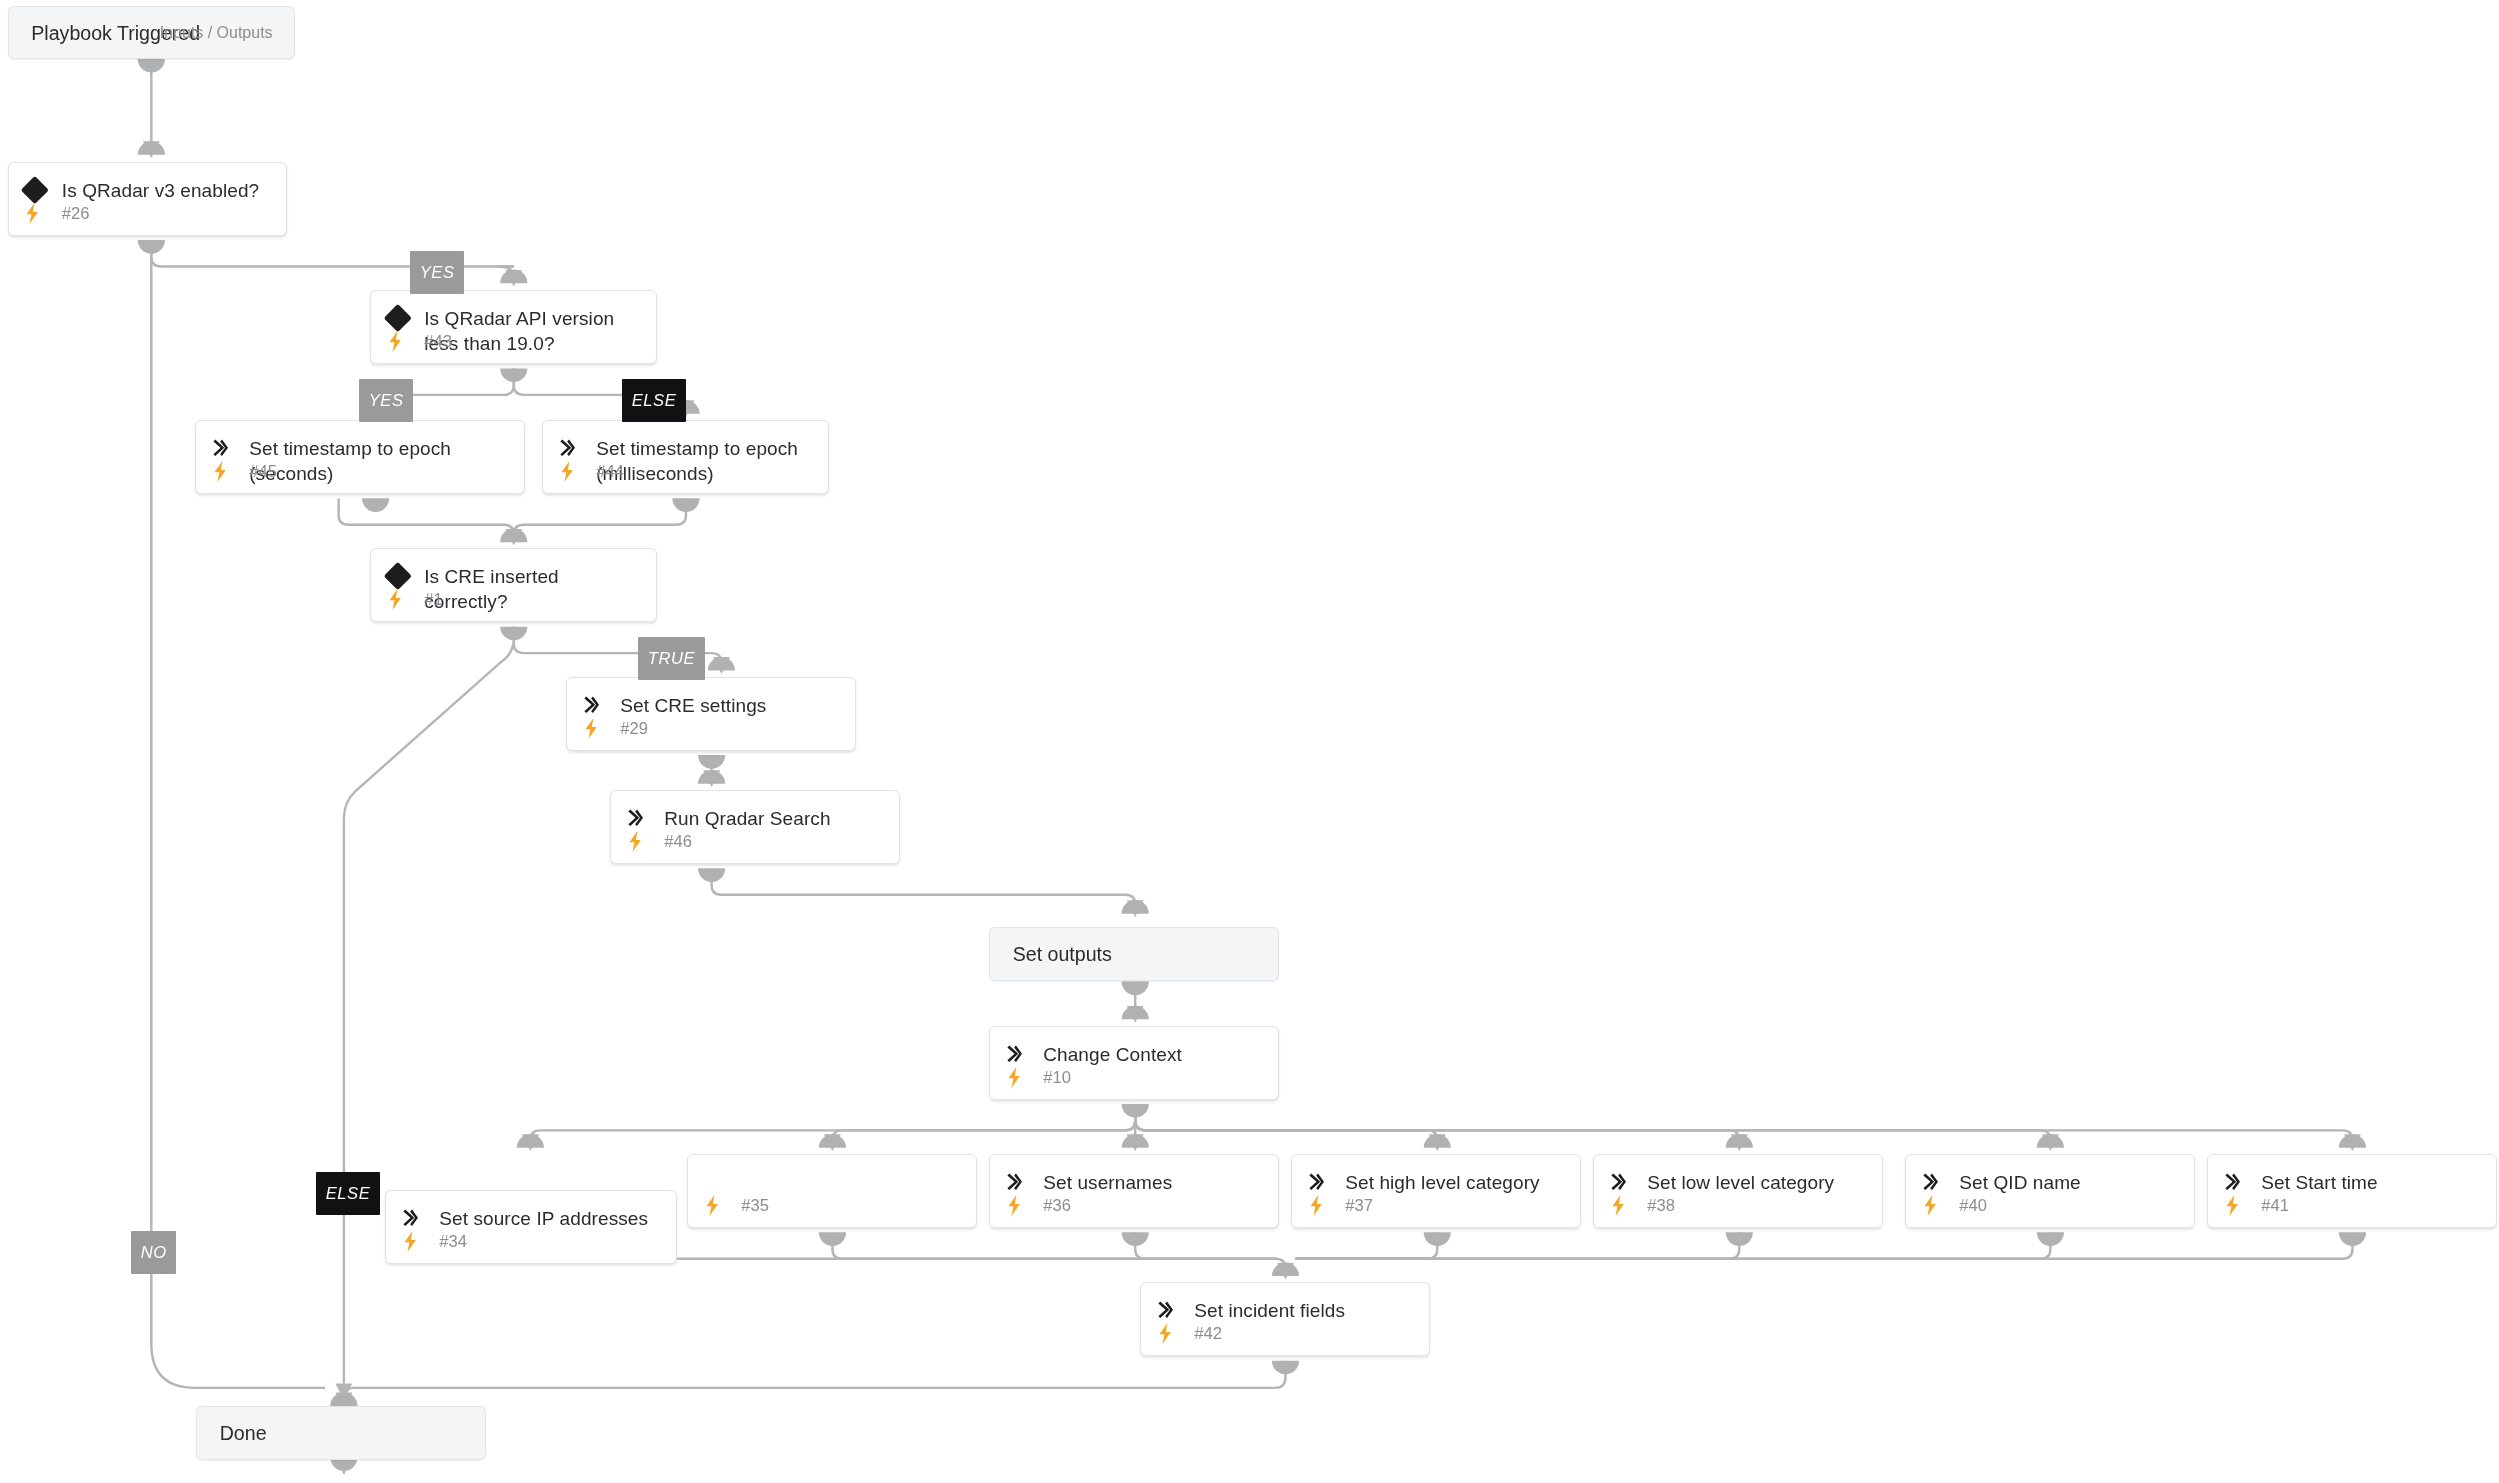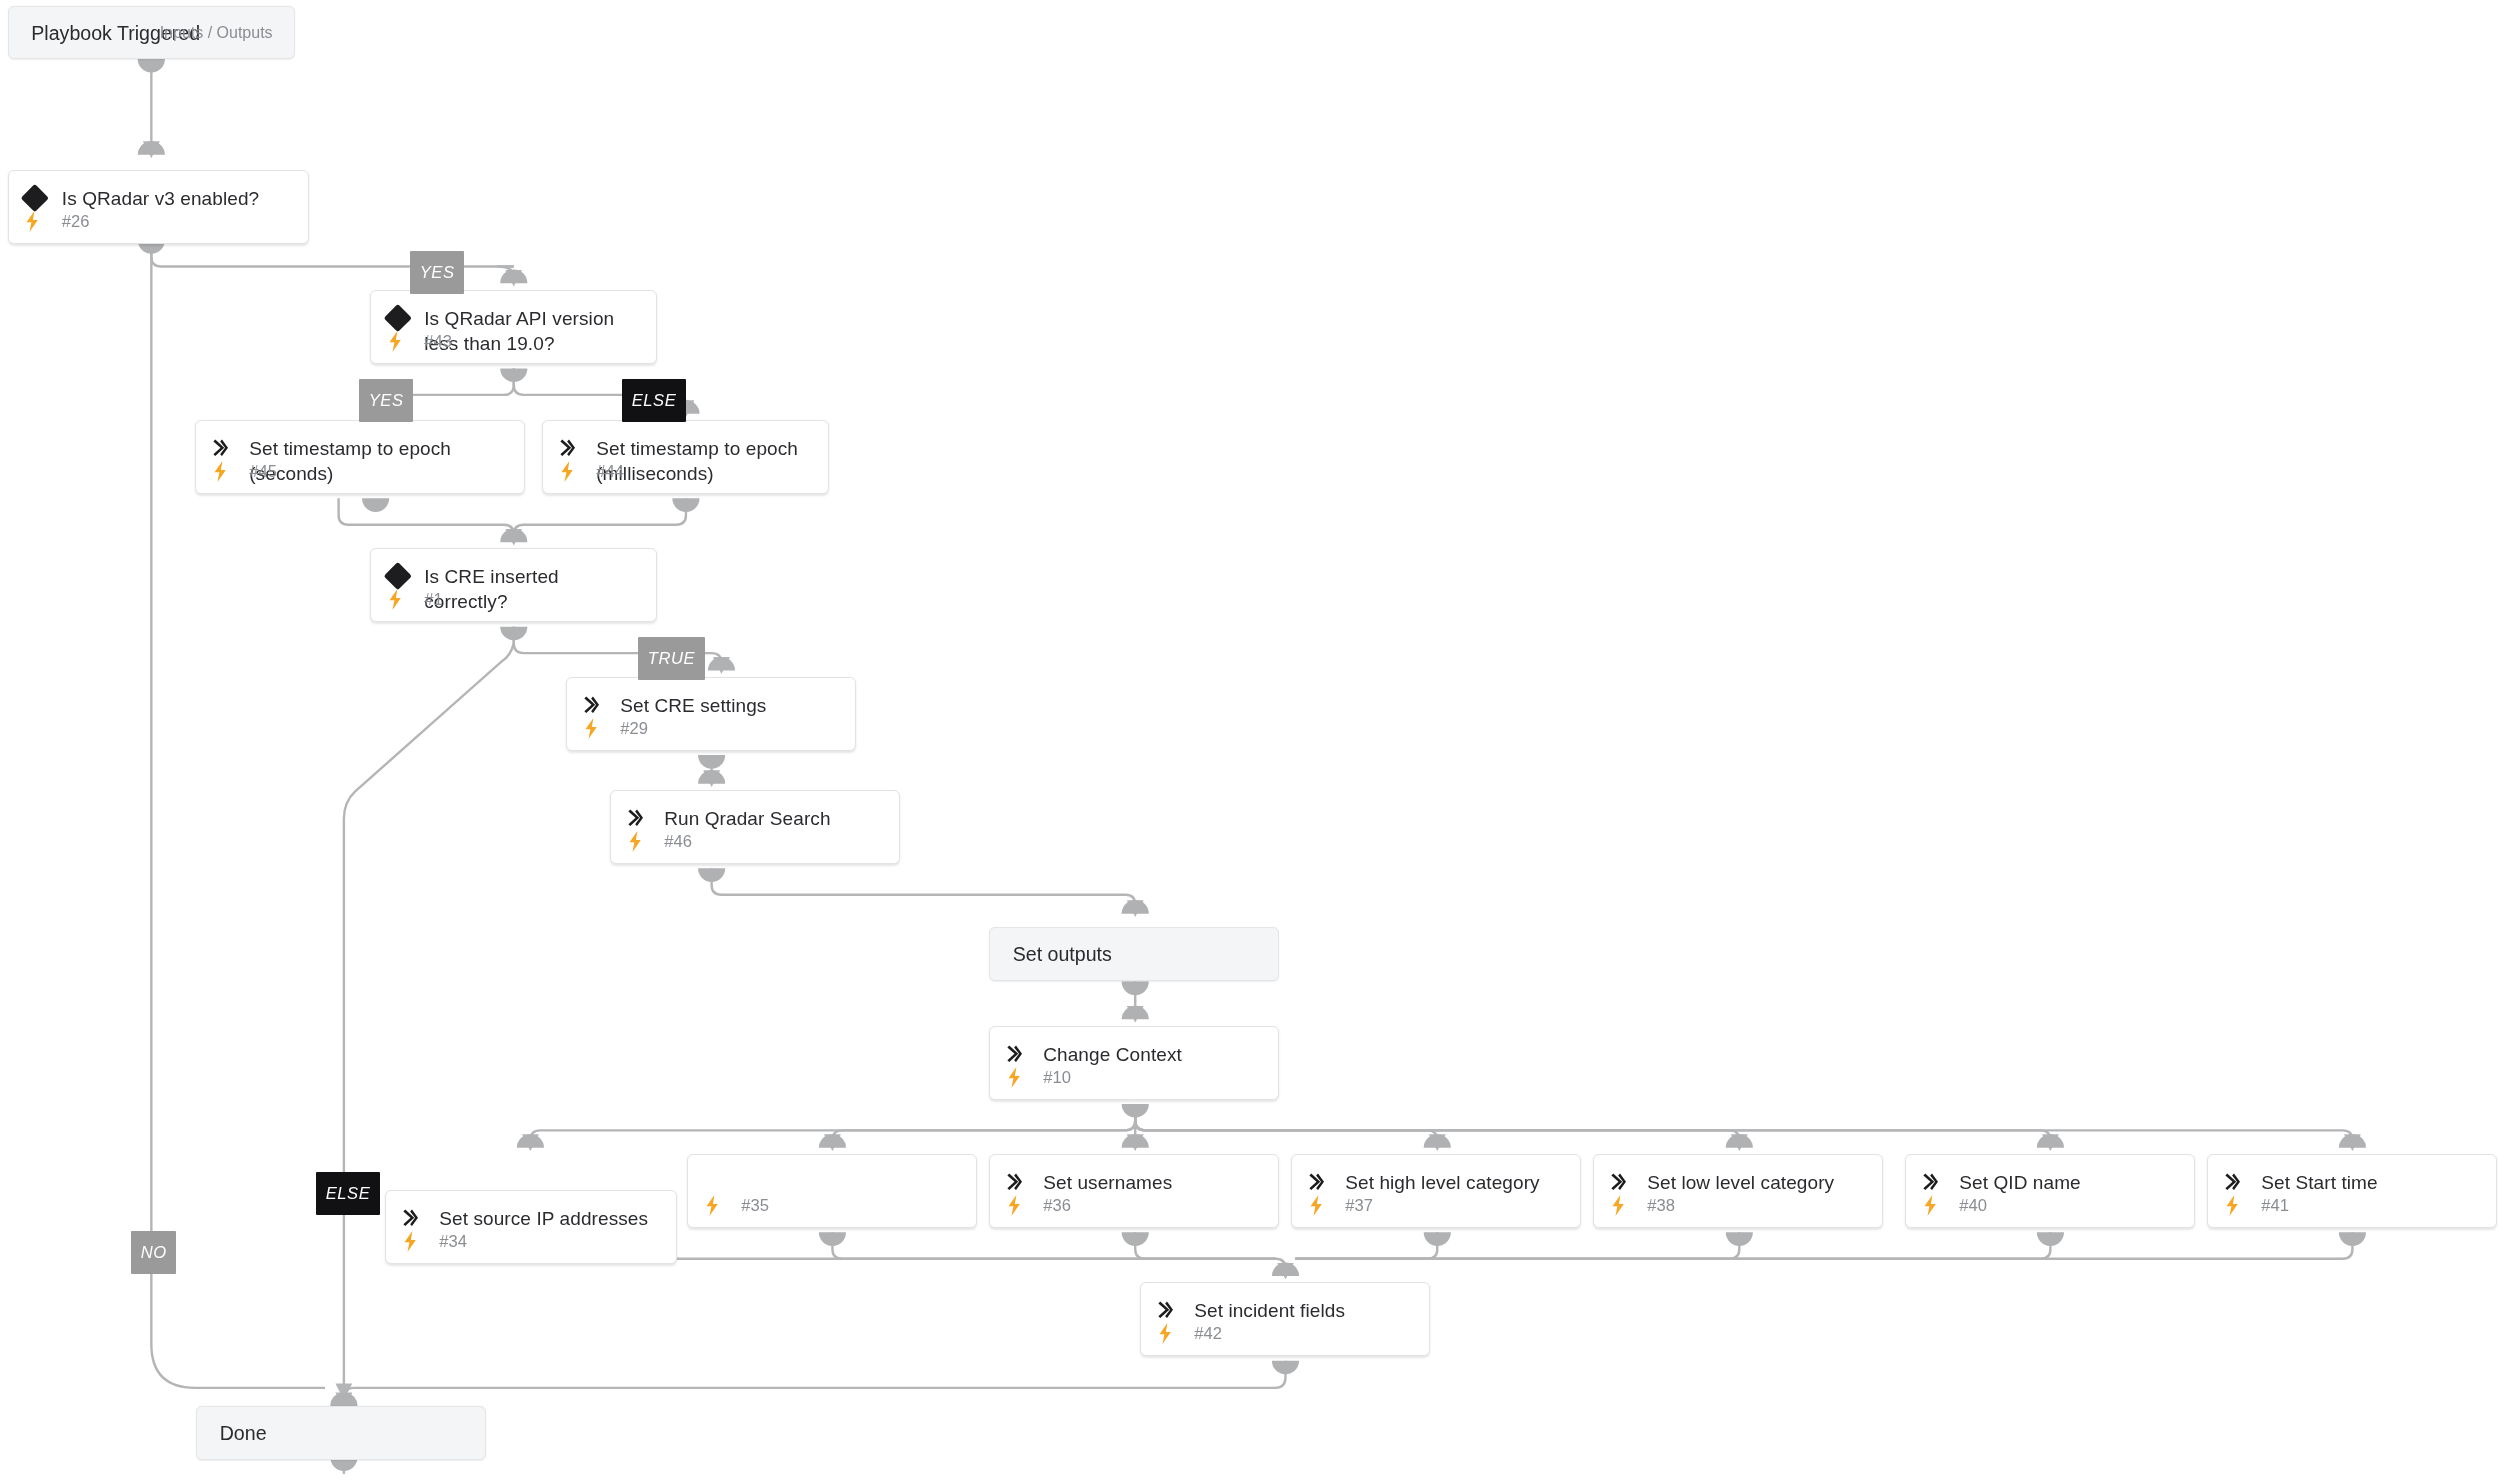--- a/index.html
+++ b/index.html
@@ -247,21 +247,21 @@
 
   <div class="node flat" style="left:989px; top:927px; width:290px; height:54px;">
     <span class="plain-label">Set outputs</span>
   </div>
 
   <div class="node flat" style="left:196px; top:1406px; width:290px; height:54px;">
     <span class="plain-label">Done</span>
   </div>
 
   <div id="node-host">
-      <div class="node" style="left: 7.6px; top: 162px; width: 301px; height: 74px; margin-top: 8px;">
+      <div class="node" style="left: 7.6px; top: 162px; width: 279px; height: 74px;">
         <div class="row-title">
           <span class="glyph">
             <span class="diamond"></span>
           </span>
           <span class="title">Is QRadar v3 enabled?</span>
         </div>
         <div class="row-foot">
           <span class="bolt">
             <svg class="lightning" width="15" height="21" viewBox="0 0 20 28" xmlns="http://www.w3.org/2000/svg">
               <path d="M12.5 0 L2 15 L8.5 15 L6 28 L17 12 L10.5 12 Z" fill="#f5a623"></path>

